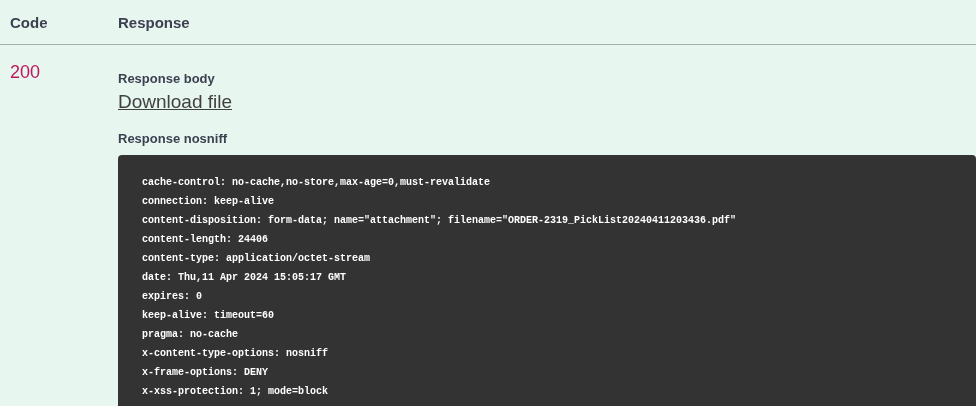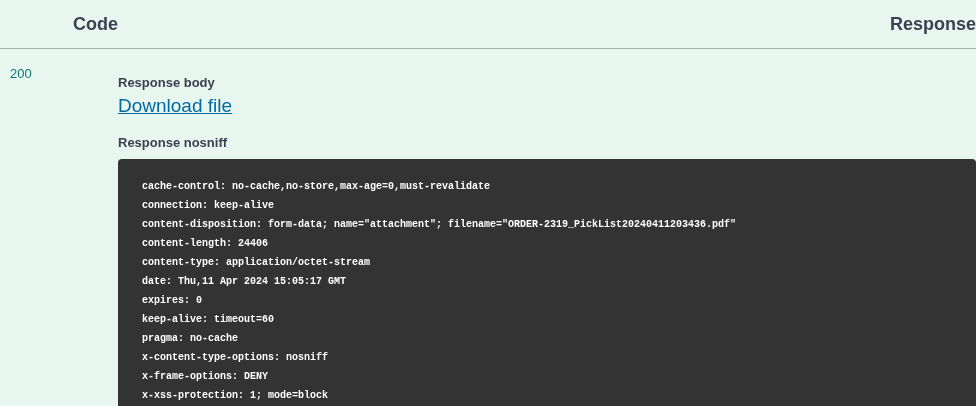--- a/index.html
+++ b/index.html
@@ -20,60 +20,60 @@
   .responses-table {
     width: 100%;
     border-collapse: collapse;
     table-layout: fixed;
   }
 
   .col-code { width: 118px; }
   .col-details { width: auto; }
 
   .responses-table thead th {
-    text-align: right;
-    font-size: 18px;
+    text-align: left;
+    font-size: 15px;
     font-weight: bold;
     color: #3b4151;
     padding: 14px 0 13px 0;
     border-bottom: 1px solid #9fb5ae;
   }
   .responses-table thead th.th-code { padding-left: 10px; }
   .responses-table thead th.th-details { padding-left: 0; }
 
   .responses-table tbody td {
     vertical-align: top;
     padding: 0;
     border: 0;
   }
 
   .response-code-cell {
     padding: 17px 0 0 10px;
-    font-size: 13px;
+    font-size: 18px;
     font-weight: 400;
-    color: #0f766e;
+    color: #be185d;
     line-height: 1.2;
   }
 
   .response-details-cell {
     padding: 26px 0 0 0;
   }
 
   .section-label {
     font-size: 13px;
     font-weight: bold;
     color: #3b4151;
     margin: 0 12px 2px 0;
     line-height: 1.3;
   }
 
   .download-link {
     display: inline-block;
     font-size: 19px;
-    color: #0369a1;
+    color: #404040;
     text-decoration: underline;
     line-height: 1.25;
     margin: 0 0 0 0;
     cursor: pointer;
   }
 
   .headers-label {
     margin-top: 17px;
   }
 

